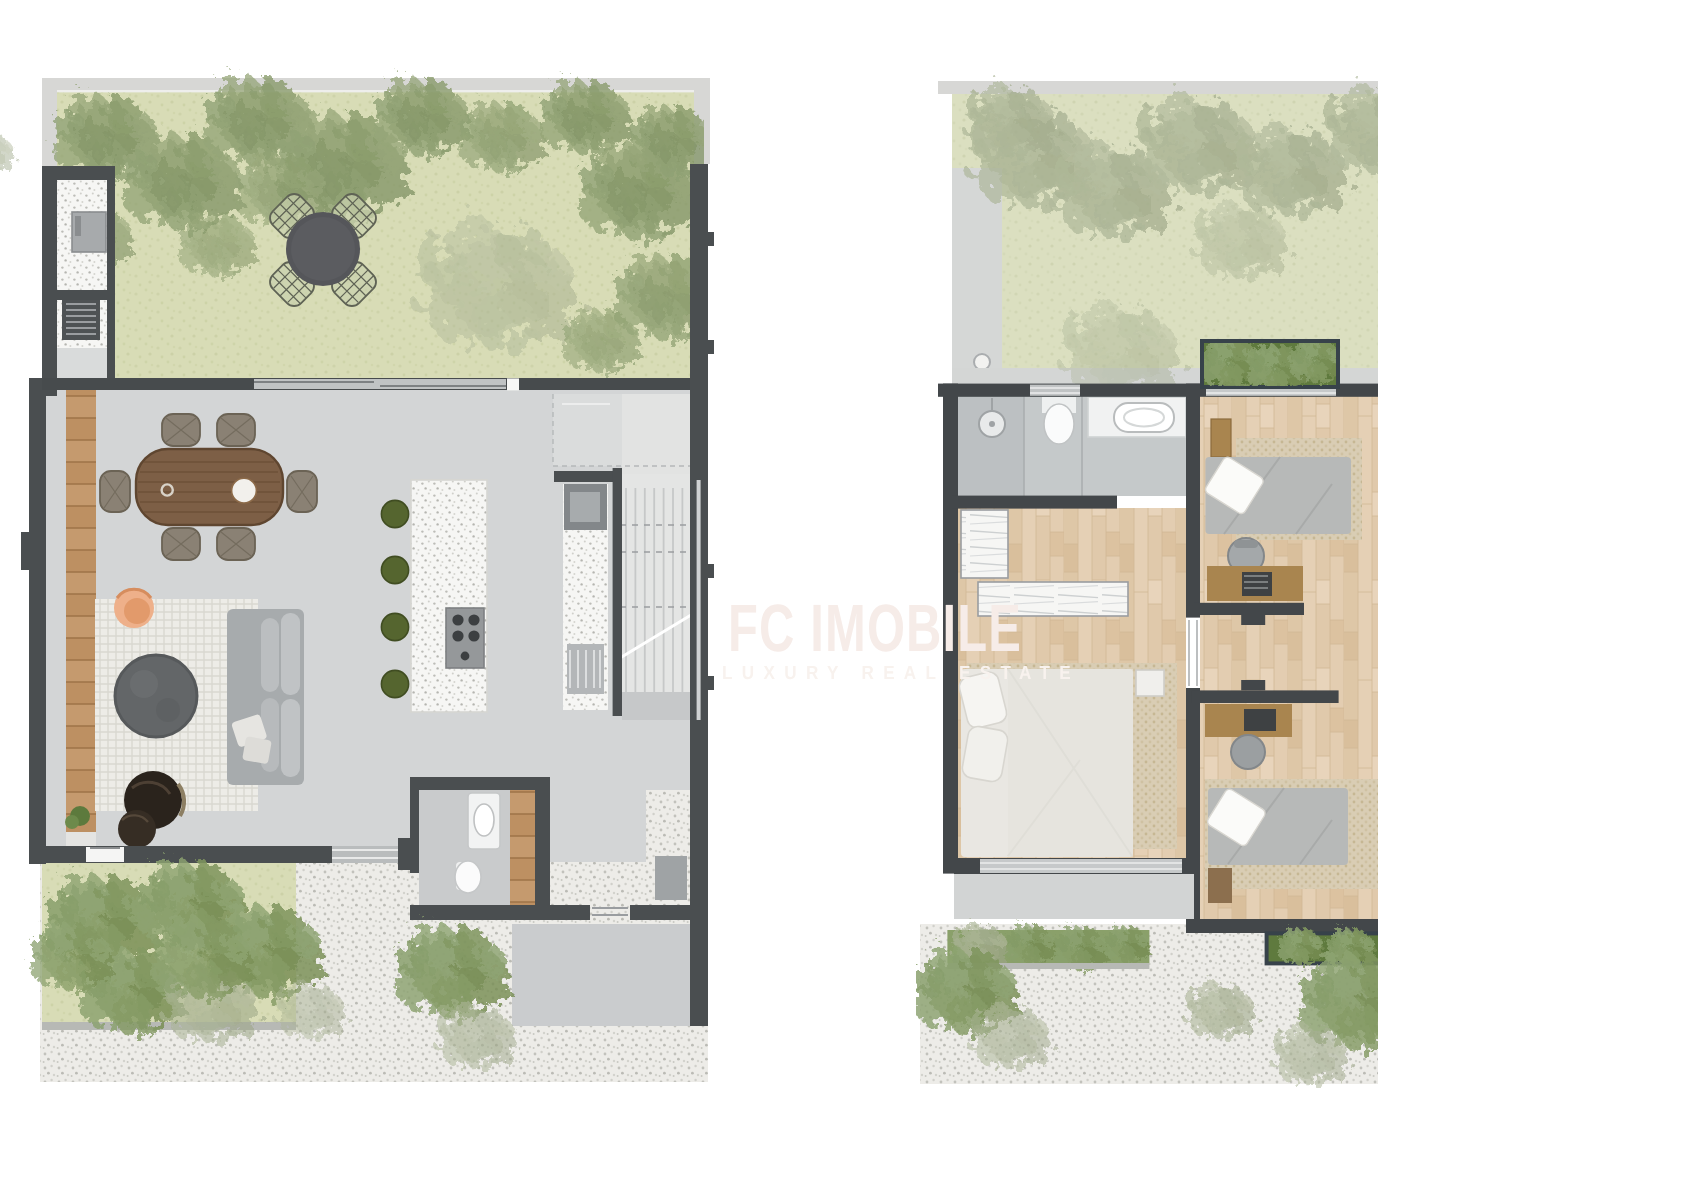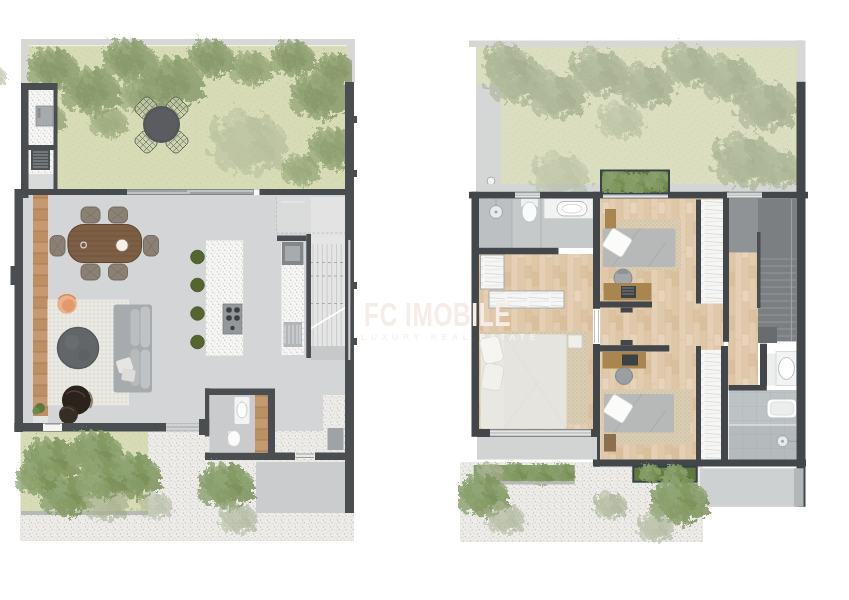--- a/index.html
+++ b/index.html
@@ -1,16 +1,16 @@
 <!DOCTYPE html>
 <html><head>
 <meta charset="utf-8">
 <style>
   html,body{margin:0;padding:0;background:#ffffff;}
-  .page{width:849px;height:600px;position:relative;overflow:hidden;
+  .page{width:689px;height:600px;position:relative;overflow:hidden;
         font-family:"Liberation Sans", sans-serif;text-align:right;}
 </style>
 </head>
 <body>
 <div class="page">
 <svg width="849" height="600" viewBox="0 0 849 600" xmlns="http://www.w3.org/2000/svg">
 <defs>
 
   <pattern id="spk" width="7" height="7" patternUnits="userSpaceOnUse">
     <rect width="7" height="7" fill="#edece8"></rect>

